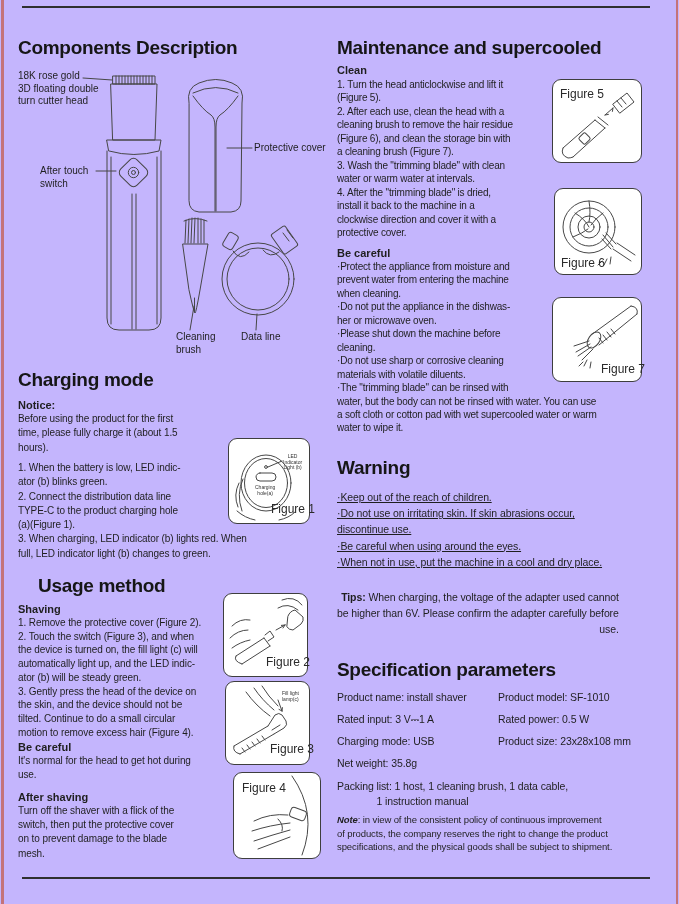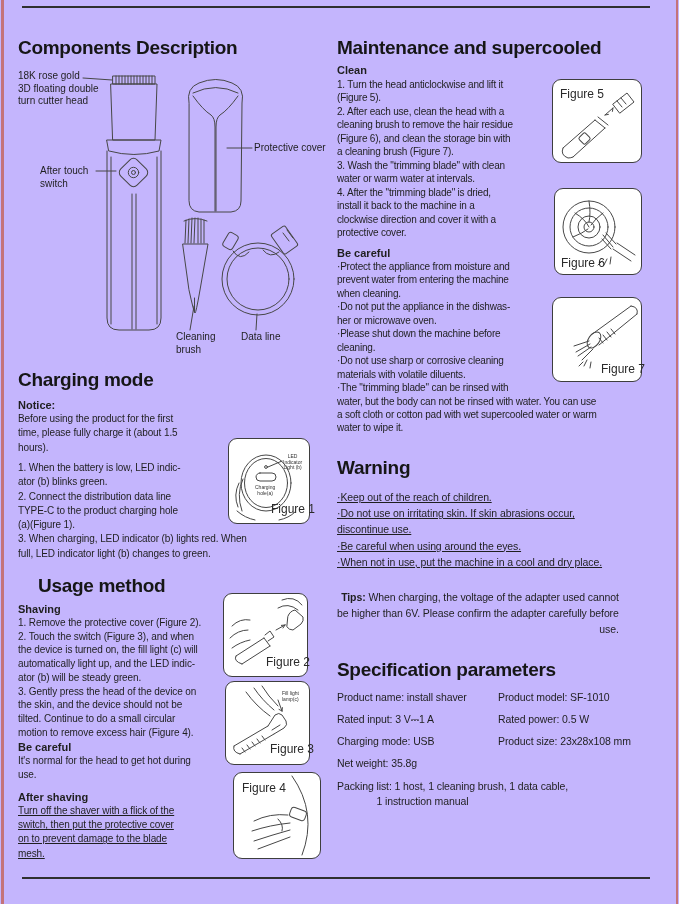--- a/index.html
+++ b/index.html
@@ -126,21 +126,21 @@
 automatically light up, and the LED indic-
 ator (b) will be steady green.
 3. Gently press the head of the device on
 the skin, and the device should not be
 tilted. Continue to do a small circular
 motion to remove excess hair (Figure 4).</div>
   <div class="abs sub" style="left:18px;top:741px;">Be careful</div>
   <div class="abs body" style="left:18px;top:754px;line-height:13.7px;">It's normal for the head to get hot during
 use.</div>
   <div class="abs sub" style="left:18px;top:791px;">After shaving</div>
-  <div class="abs body" style="left:18px;top:804px;line-height:14.2px;text-decoration:underline;">Turn off the shaver with a flick of the
+  <div class="abs body" style="left:18px;top:804px;line-height:14.2px;">Turn off the shaver with a flick of the
 switch, then put the protective cover
 on to prevent damage to the blade
 mesh.</div>
 
   <div class="fig" style="left:223px;top:593px;width:83px;height:82px;">
     <svg width="83" height="82" viewBox="0 0 83 82">
       <path stroke-width="0.8" d="M8,32 Q16,24 26,26 M6,44 Q14,36 24,36 M8,54 Q16,48 26,46"></path>
       <path d="M12,62 L40,44 M18,70 L46,52 M12,62 Q9,67 18,70"></path>
       <path d="M40,44 L46,52 M44,47 L50,43 L46,37 L41,41"></path>
       <path d="M52,36 L61,31 M61,31 l-3.6,0.4 M61,31 l-2,3"></path>
@@ -253,14 +253,17 @@
   <div class="abs h1" style="left:337px;top:659px;">Specification parameters</div>
   <div class="abs spec" style="left:337px;top:691px;">Product name: install shaver</div>
   <div class="abs spec" style="left:337px;top:713px;">Rated input: 3 V⎓1 A</div>
   <div class="abs spec" style="left:337px;top:735px;">Charging mode: USB</div>
   <div class="abs spec" style="left:337px;top:757px;">Net weight: 35.8g</div>
   <div class="abs spec" style="left:498px;top:691px;">Product model: SF-1010</div>
   <div class="abs spec" style="left:498px;top:713px;">Rated power: 0.5 W</div>
   <div class="abs spec" style="left:498px;top:735px;">Product size: 23x28x108 mm</div>
   <div class="abs spec" style="left:337px;top:779px;line-height:15px;">Packing list: 1 host, 1 cleaning brush, 1 data cable,
               1 instruction manual</div>
+  <div class="abs note" style="left:337px;top:813px;"><b><i>Note</i></b><span>: in view of the consistent policy of continuous improvement
+of products, the company reserves the right to change the product
+specifications, and the physical goods shall be subject to shipment.</span></div>
 
 </div>
 
 </body></html>

